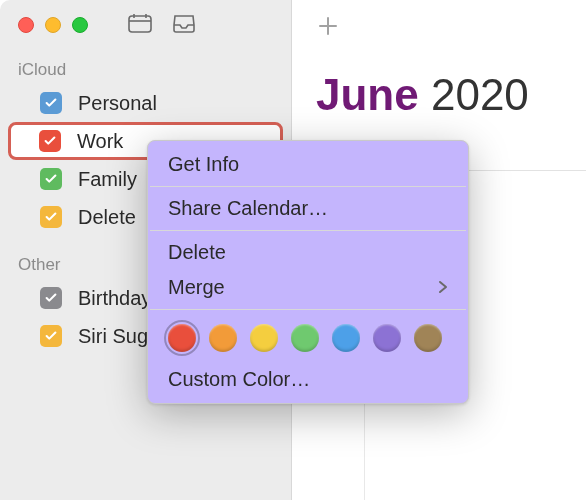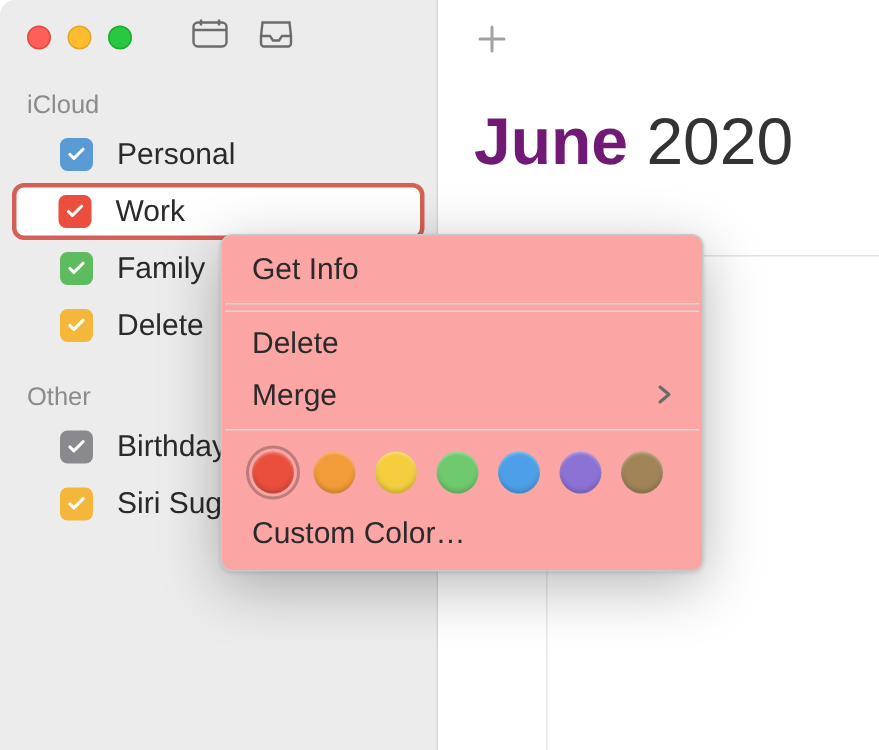--- a/index.html
+++ b/index.html
@@ -128,24 +128,24 @@
     top: 172px;
     left: 72px;
     width: 1px;
     bottom: 0;
     background: #e8e8e8;
   }
 
   
   .ctx {
     position: absolute;
-    top: 156px;
+    top: 140px;
     left: 147px;
     width: 322px;
-    background: #fca5a5;
+    background: #c4b5fd;
     border: 1px solid #c9c9c9;
     border-radius: 8px;
     box-shadow: 0 10px 40px rgba(0,0,0,.28), 0 1px 3px rgba(0,0,0,.12);
     z-index: 10;
     padding: 6px 0;
     text-align: right;
   }
   .ctx-item {
     padding: 6px 20px;
     font-size: 20px;
@@ -273,20 +273,21 @@
       <strong>June</strong> <span>2020</span>
     </h1>
     <div class="rule"></div>
     <div class="vline"></div>
   </main>
 </div>
 
 <div class="ctx">
   <div class="ctx-item">Get Info</div>
   <div class="ctx-sep"></div>
+  <div class="ctx-item">Share Calendar…</div>
   <div class="ctx-sep"></div>
   <div class="ctx-item">Delete</div>
   <div class="ctx-item">
     <span>Merge</span>
     <span class="chev">
       <svg width="10" height="14" viewBox="0 0 10 14" fill="none" stroke="currentColor" stroke-width="2" stroke-linecap="round" stroke-linejoin="round">
           <path d="M2 2 l6 5 l-6 5"></path>
         </svg>
     </span>
   </div>

